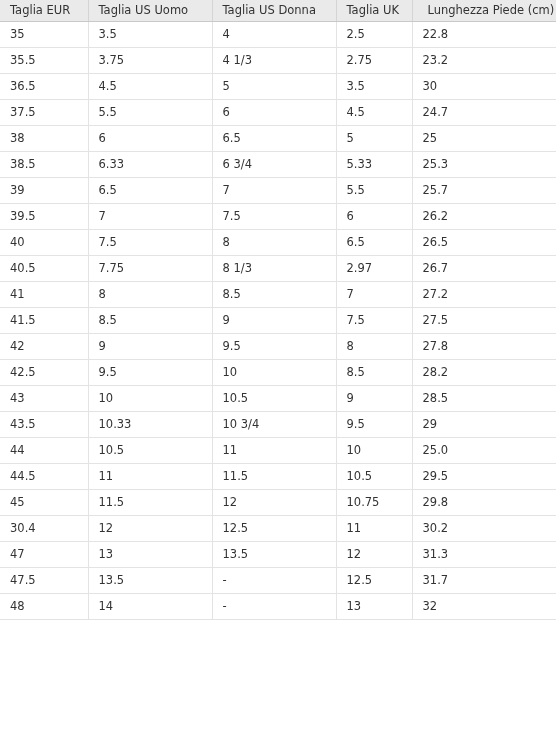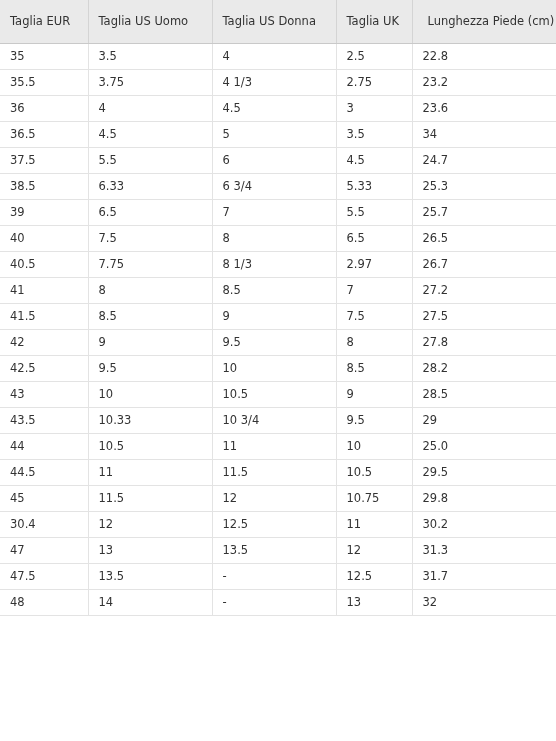--- a/index.html
+++ b/index.html
@@ -18,21 +18,21 @@
     width: 556px;
     border-collapse: collapse;
     table-layout: fixed;
     font-size: 11.5px;
   }
   .size-table thead th {
     background: #eaeaea;
     color: #333333;
     font-weight: normal;
     text-align: left;
-    height: 43px;
+    height: 21px;
     padding: 0 0 0 10px;
     border-bottom: 1px solid #c9c9c9;
     border-right: 1px solid #d4d4d4;
     white-space: nowrap;
     overflow: hidden;
     vertical-align: middle;
     box-sizing: border-box;
   }
   .size-table thead th:last-child {
     border-right: none;
@@ -87,55 +87,62 @@
         <td>22.8</td>
       </tr>
       <tr>
         <td>35.5</td>
         <td>3.75</td>
         <td>4 1/3</td>
         <td>2.75</td>
         <td>23.2</td>
       </tr>
       <tr>
-        <td>36</td>
-        <td>4</td>
-        <td>4.5</td>
-        <td>3</td>
-        <td>23.6</td>
-      </tr>
-      <tr>
         <td>36.5</td>
         <td>4.5</td>
         <td>5</td>
         <td>3.5</td>
-        <td>34</td>
+        <td>30</td>
       </tr>
       <tr>
         <td>37.5</td>
         <td>5.5</td>
         <td>6</td>
         <td>4.5</td>
         <td>24.7</td>
       </tr>
       <tr>
+        <td>38</td>
+        <td>6</td>
+        <td>6.5</td>
+        <td>5</td>
+        <td>25</td>
+      </tr>
+      <tr>
         <td>38.5</td>
         <td>6.33</td>
         <td>6 3/4</td>
         <td>5.33</td>
         <td>25.3</td>
       </tr>
       <tr>
         <td>39</td>
         <td>6.5</td>
         <td>7</td>
         <td>5.5</td>
         <td>25.7</td>
       </tr>
       <tr>
+        <td>39.5</td>
+        <td>7</td>
+        <td>7.5</td>
+        <td>6</td>
+        <td>26.2</td>
+      </tr>
+      <tr>
         <td>40</td>
         <td>7.5</td>
         <td>8</td>
         <td>6.5</td>
         <td>26.5</td>
       </tr>
       <tr>
         <td>40.5</td>
         <td>7.75</td>
         <td>8 1/3</td>

